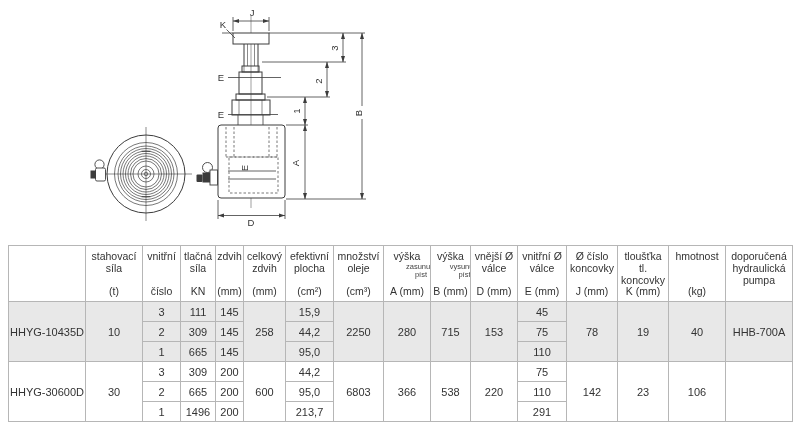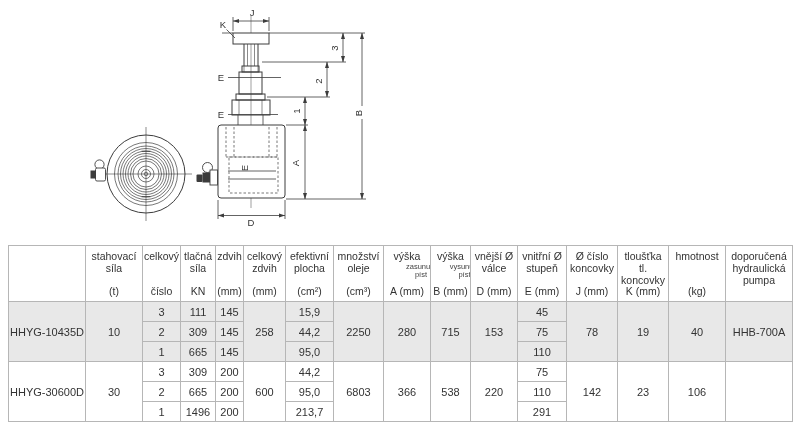--- a/index.html
+++ b/index.html
@@ -179,21 +179,21 @@
     <tr>
       <th></th>
       <th>
           <div class="hcell">
             <div class="ht">stahovací síla</div>
             <div class="hu">(t)</div>
           </div>
         </th>
       <th>
           <div class="hcell">
-            <div class="ht">celkový</div>
+            <div class="ht">vnitřní</div>
             <div class="hu">číslo</div>
           </div>
         </th>
       <th>
           <div class="hcell">
             <div class="ht">tlačná síla</div>
             <div class="hu">KN</div>
           </div>
         </th>
       <th>
@@ -239,21 +239,21 @@
           </div>
         </th>
       <th>
           <div class="hcell">
             <div class="ht">vnější Ø válce</div>
             <div class="hu">D (mm)</div>
           </div>
         </th>
       <th>
           <div class="hcell">
-            <div class="ht">vnitřní Ø stupeň</div>
+            <div class="ht">vnitřní Ø válce</div>
             <div class="hu">E (mm)</div>
           </div>
         </th>
       <th>
           <div class="hcell">
             <div class="ht">Ø číslo koncovky</div>
             <div class="hu">J (mm)</div>
           </div>
         </th>
       <th>

